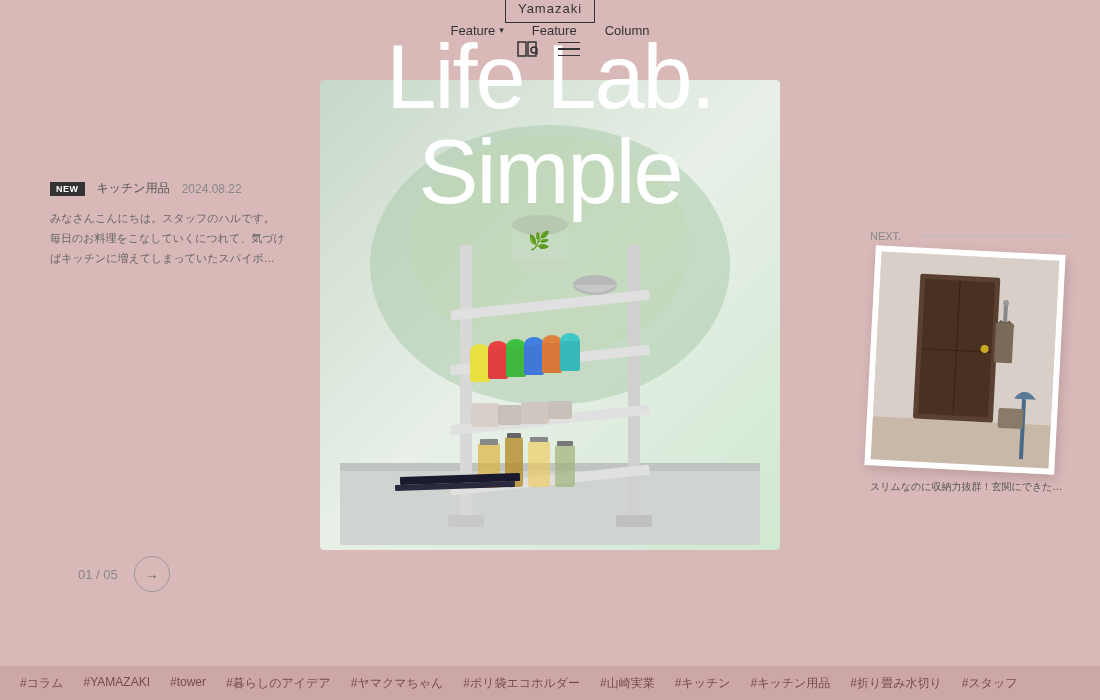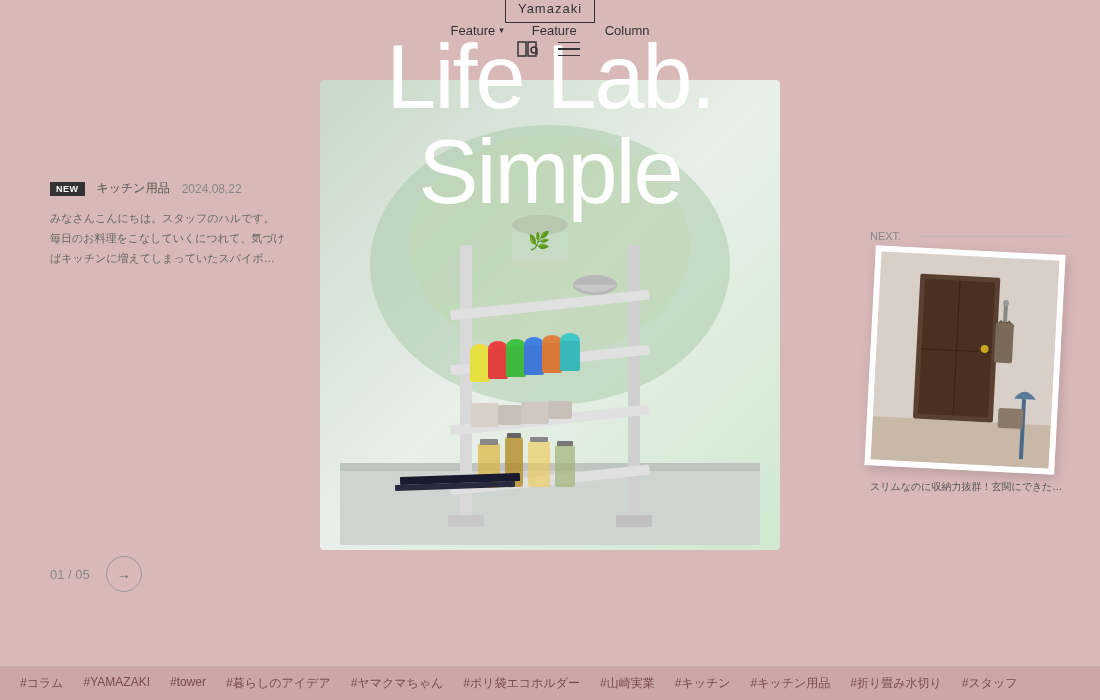--- a/index.html
+++ b/index.html
@@ -157,20 +157,21 @@
       bottom: 108px;
       left: 50px;
       display: flex;
       align-items: center;
       gap: 16px;
       z-index: 10;
     }
     .pagination-text {
       font-size: 13px;
       color: #888;
+      margin-left: 28px;
     }
     .pagination-btn {
       width: 36px;
       height: 36px;
       border-radius: 50%;
       border: 1.5px solid #999;
       background: transparent;
       cursor: pointer;
       display: flex;
       align-items: center;

